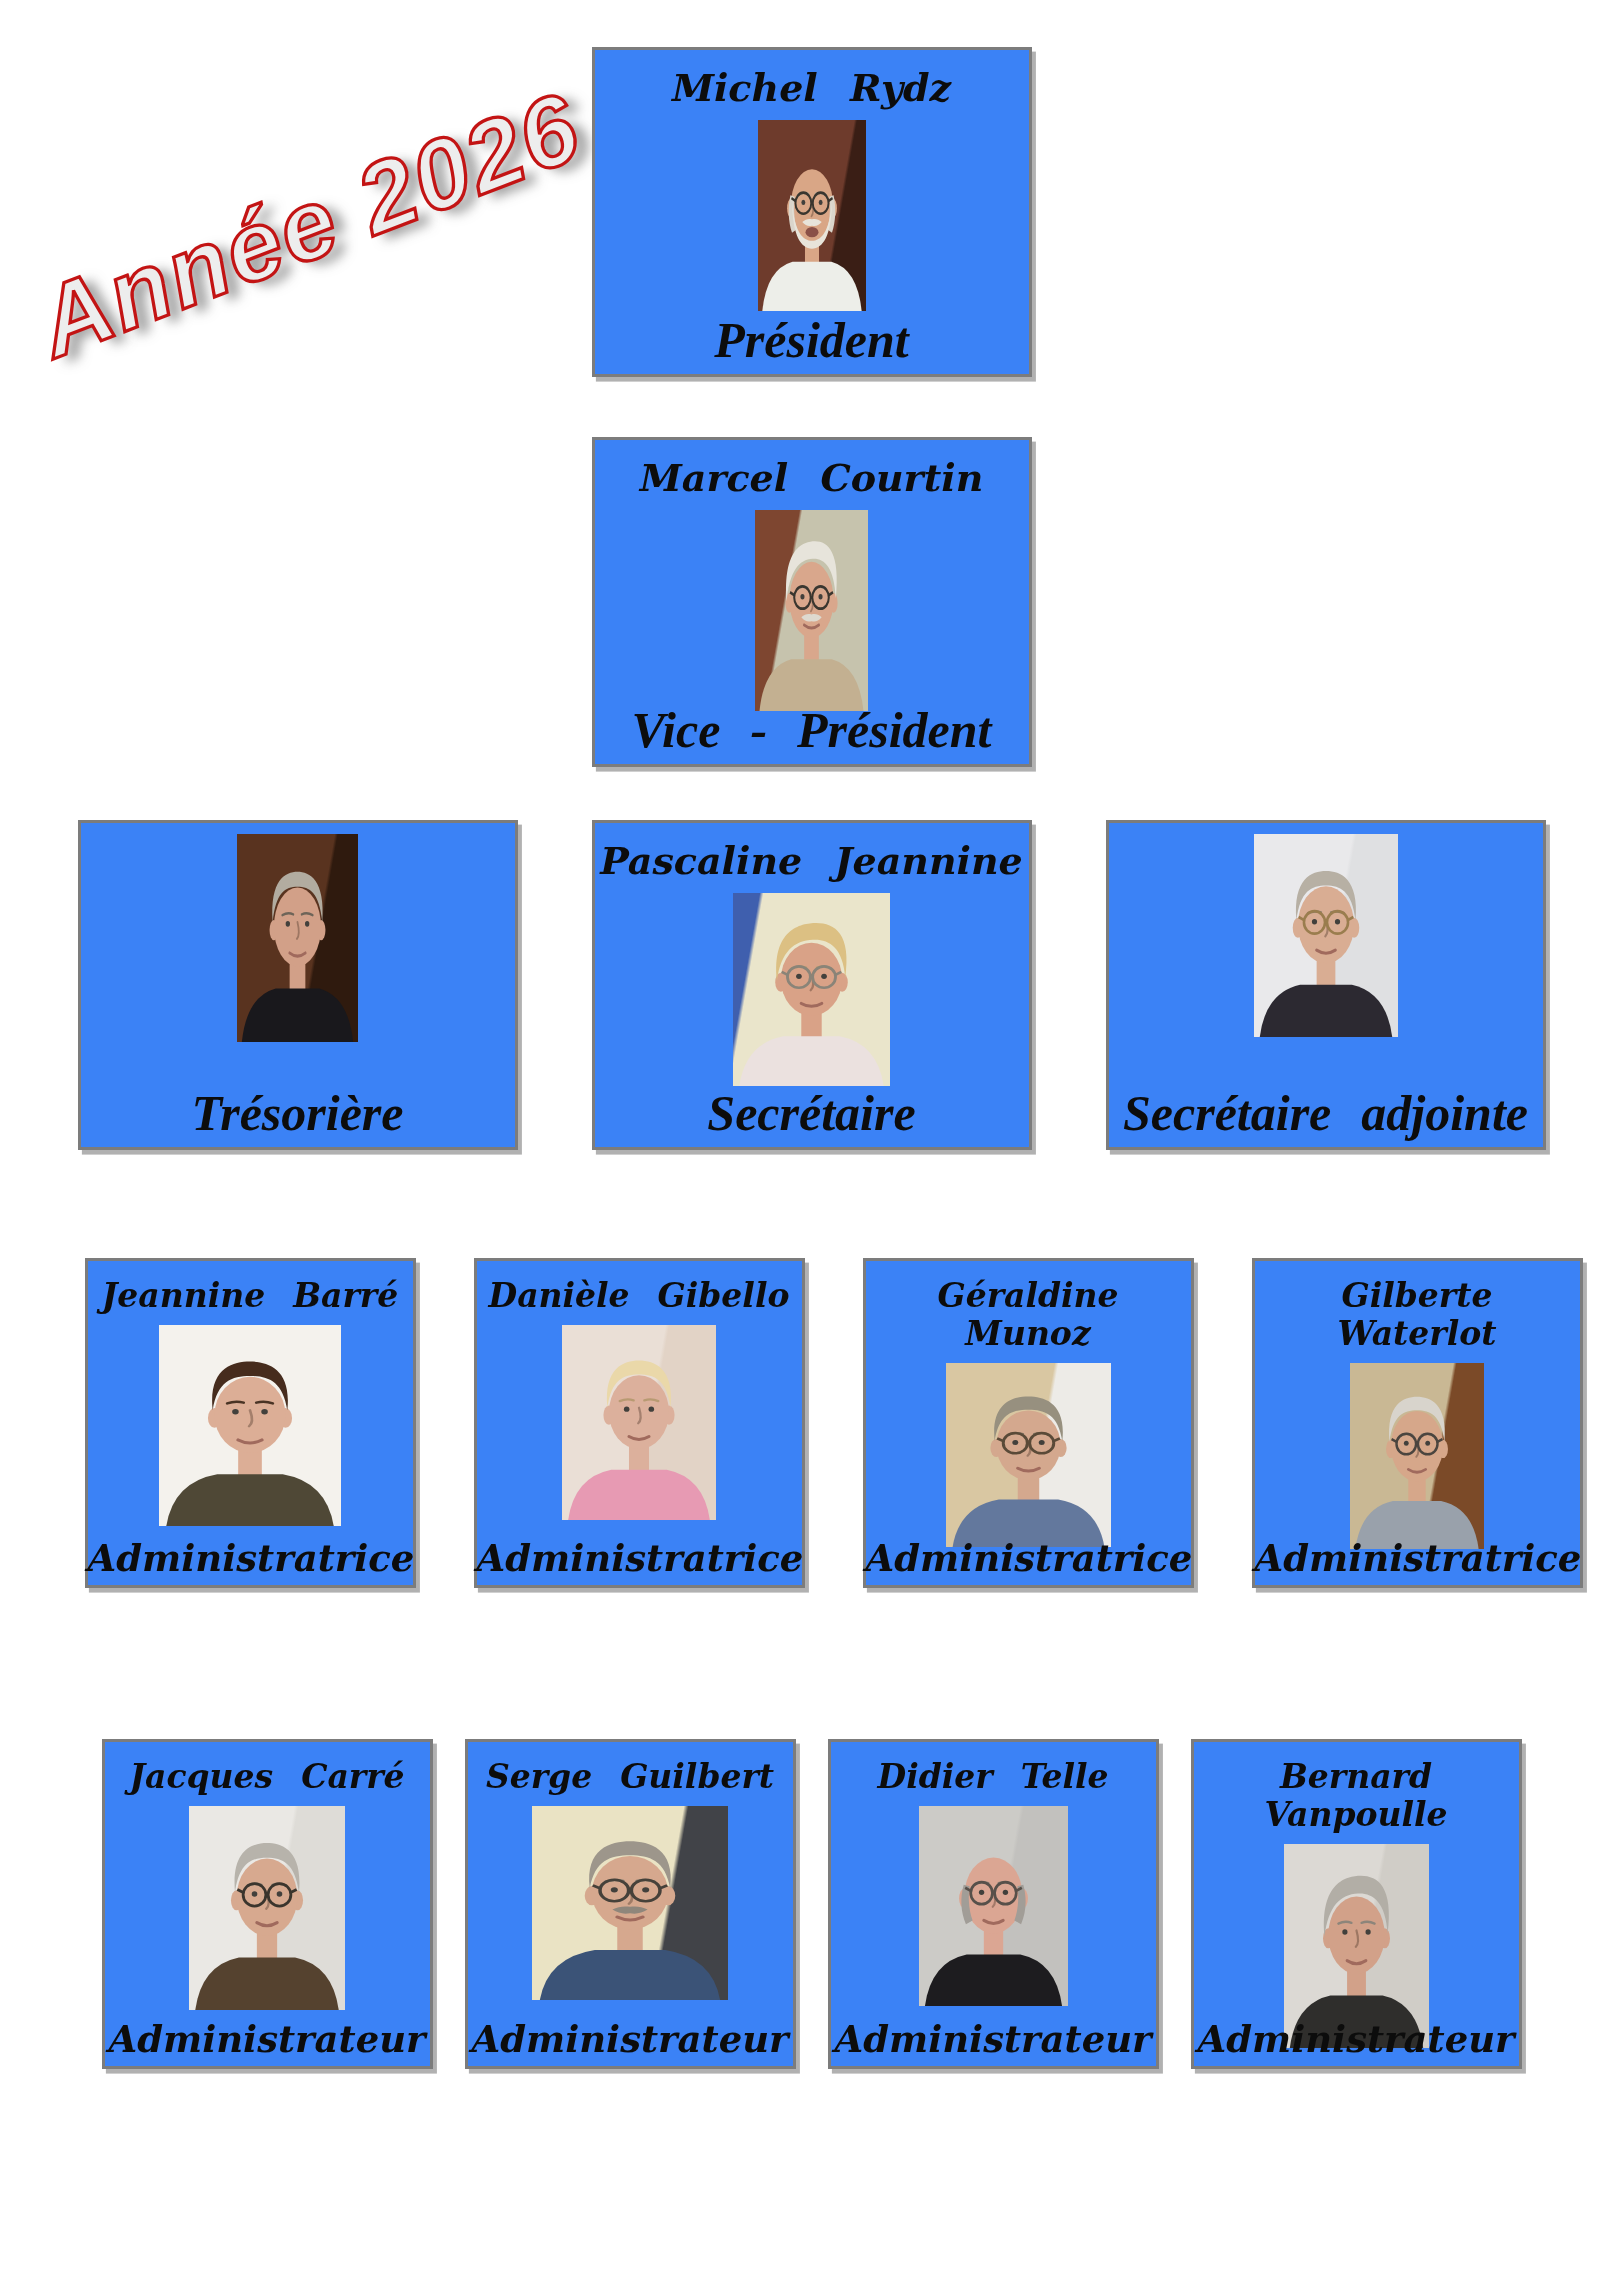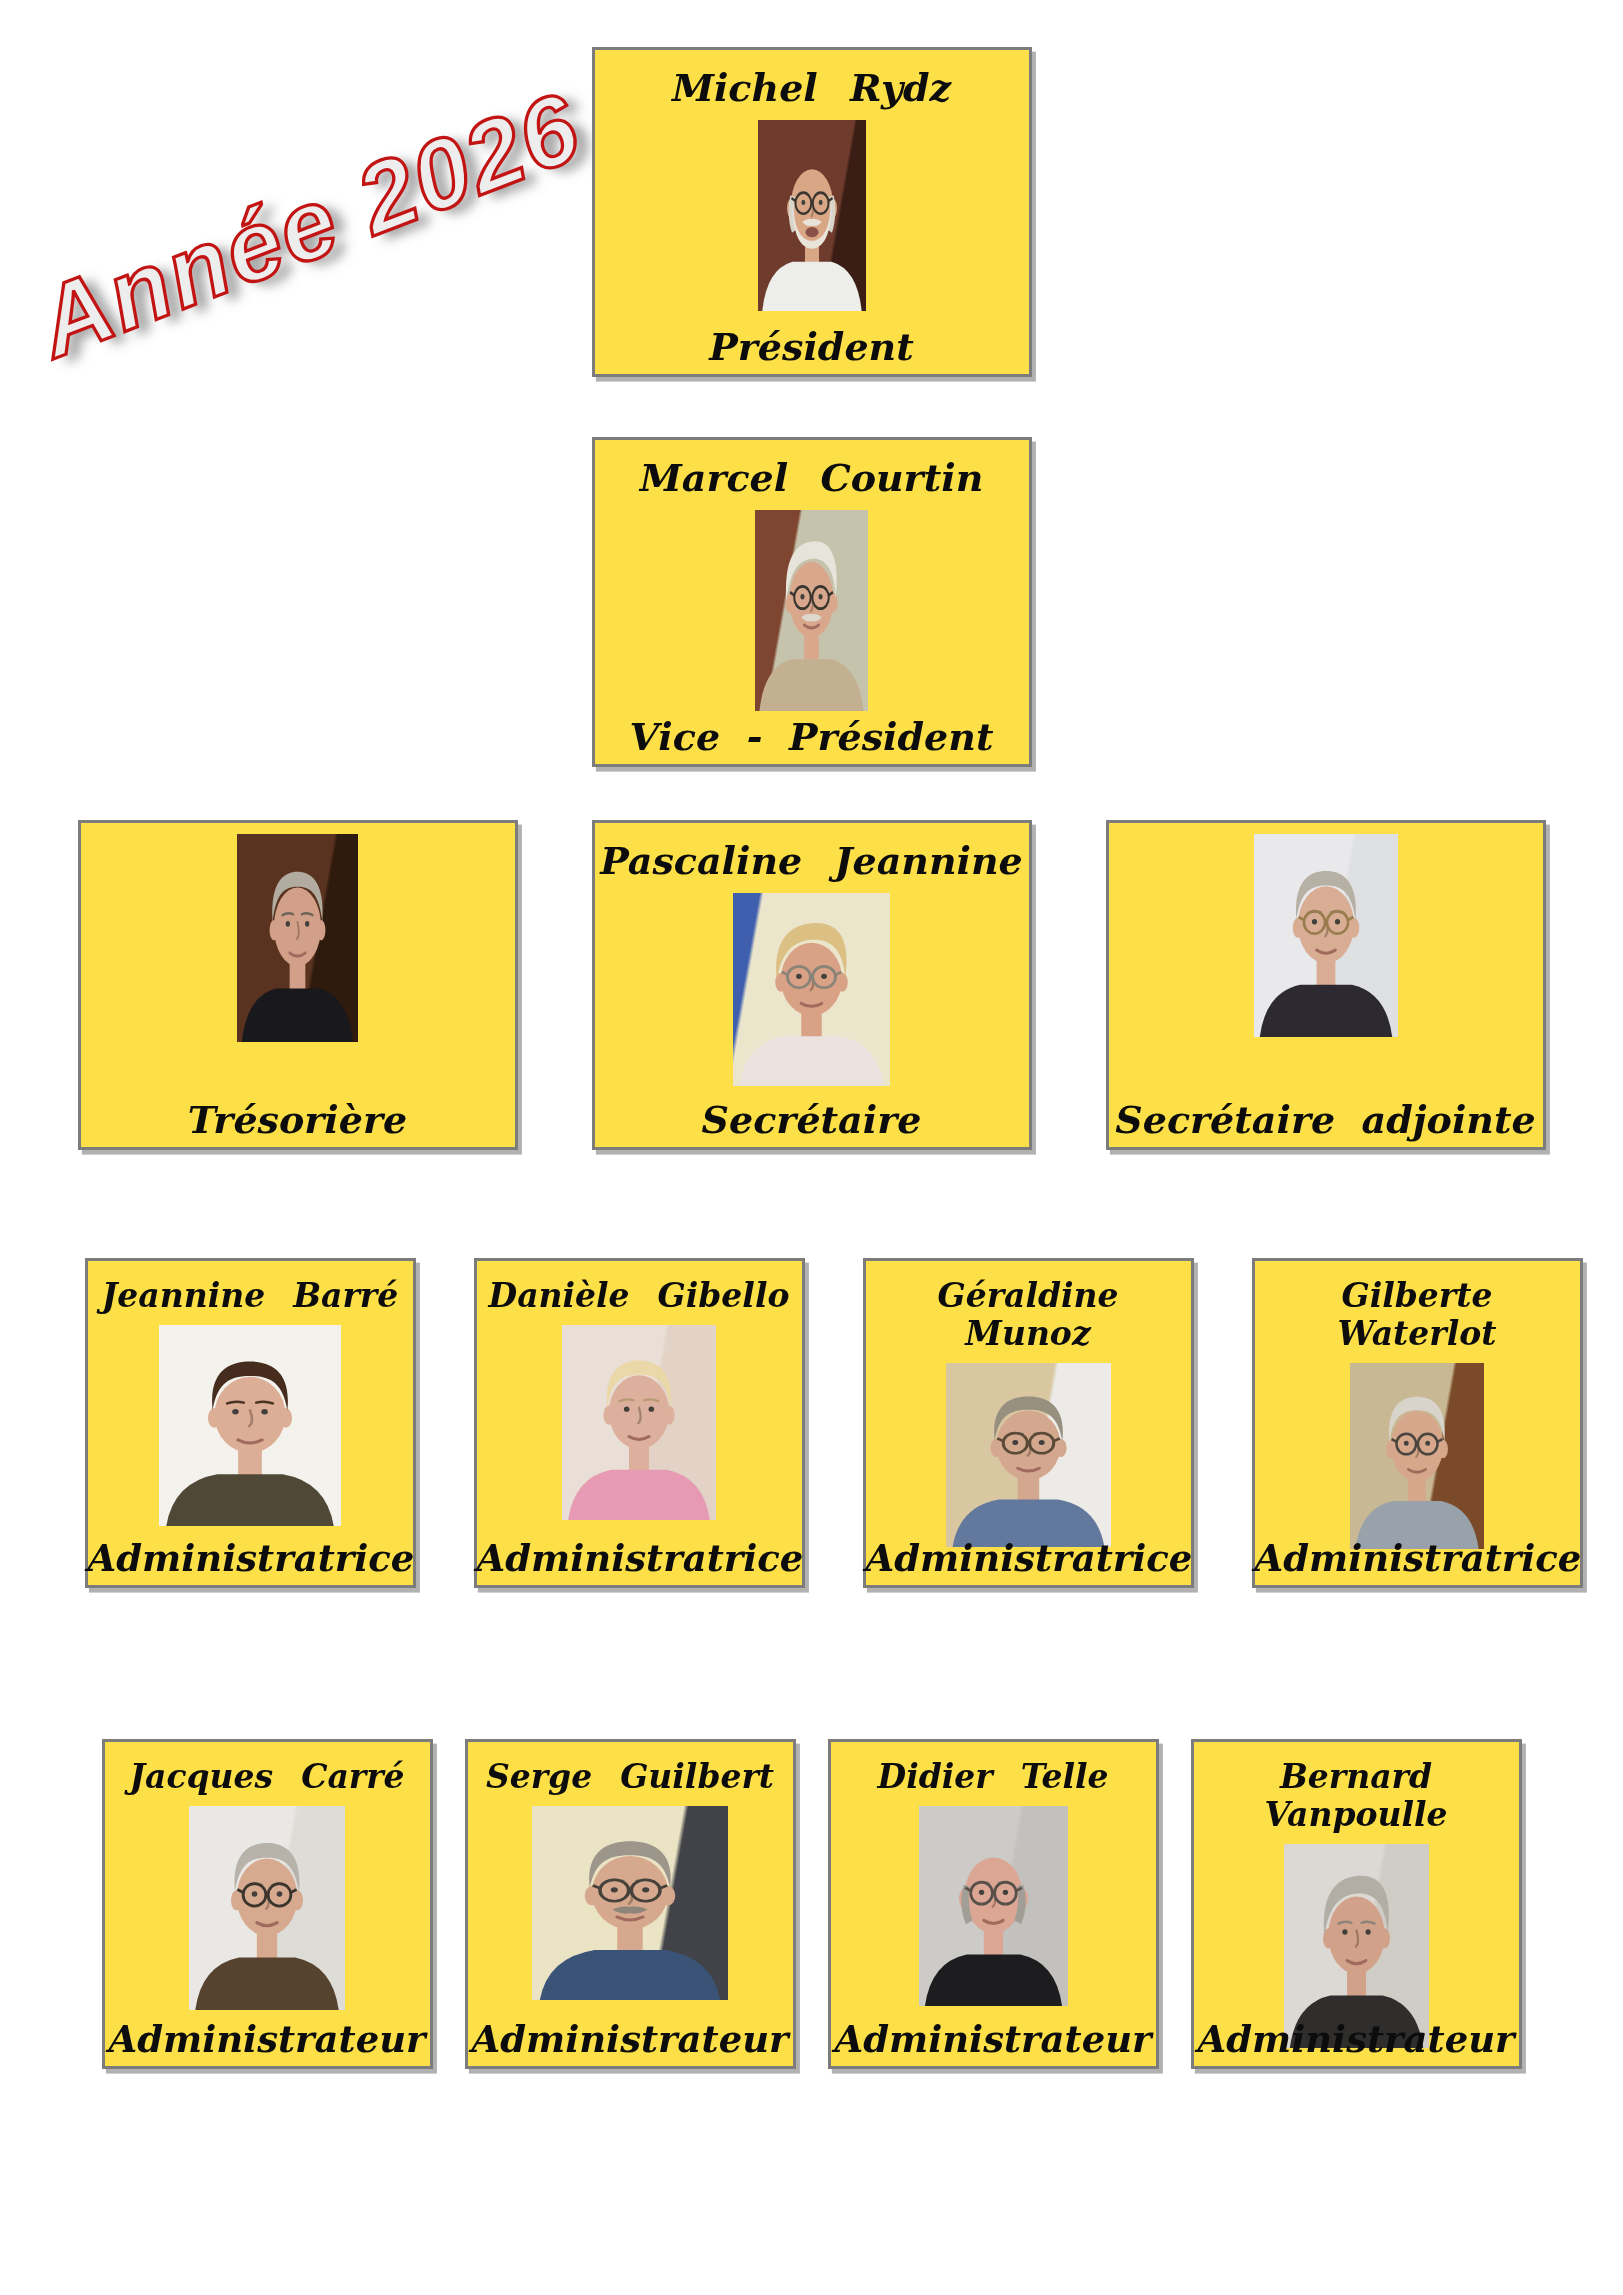--- a/index.html
+++ b/index.html
@@ -35,21 +35,21 @@
   }
   #row-0{top:47px;}
   #row-1{top:437px;}
   #row-2{top:820px;gap:74px;}
   #row-3{top:1258px;gap:58px;margin-left:44px;}
   #row-4{top:1739px;gap:32px;}
   .card{
     position:relative;
     box-sizing:border-box;
     height:330px;
-    background:#fde047;
+    background:#3b82f6;
     border:3.9px solid #7c7c7c;
     box-shadow:3.9px 4.6px 0 rgba(125,125,125,.6);
   }
   .row.wide .card{width:440px;}
   .row.narrow .card{width:331px;}
   .member-name{
     margin-top:15.7px;
     text-align:center;
     font-style:italic;
     font-weight:bold;
@@ -68,21 +68,21 @@
   .member-role{
     position:absolute;
     bottom:6.5px;left:0;right:0;
     text-align:center;
     font-style:italic;
     font-weight:bold;
     color:#0c0c0c;
     word-spacing:.35em;
     line-height:1.1;
   }
-  .row.wide .member-role{font-size:38px;}
+  .row.wide .member-role{font-size:50px;font-family:Liberation Serif, serif;}
   .row.narrow .member-role{font-size:37px;}
 </style>
 </head>
 <body>
 
 <div class="page">
   <div class="wordart">Année 2026</div>
   <div class="row wide" id="row-0">
       <div class="card">
         <div class="member-name">Michel Rydz</div>

